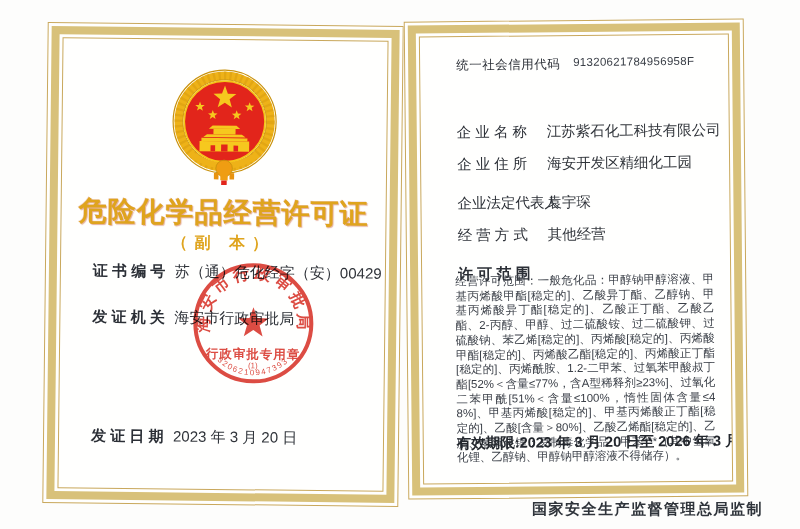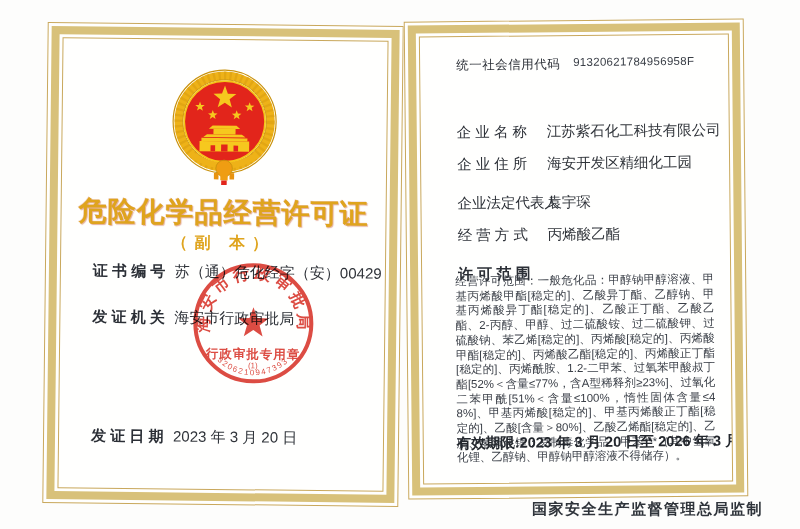--- a/index.html
+++ b/index.html
@@ -154,21 +154,21 @@
         <div class="rrow" style="top:118px">
           <span class="lab">企 业 住 所</span>
           <span class="val">海安开发区精细化工园</span>
         </div>
         <div class="rrow" style="top:157px">
           <span class="lab" style="letter-spacing:0">企业法定代表人</span>
           <span class="val">袁宇琛</span>
         </div>
         <div class="rrow" style="top:189px">
           <span class="lab">经 营 方 式</span>
-          <span class="val">丙烯酸乙酯</span>
+          <span class="val">其他经营</span>
         </div>
 
         <div class="scope-label">许 可 范 围</div>
         <div class="scope-text">经营许可范围：一般危化品：甲醇钠甲醇溶液、甲基丙烯酸甲酯[稳定的]、乙酸异丁酯、乙醇钠、甲基丙烯酸异丁酯[稳定的]、乙酸正丁酯、乙酸乙酯、2-丙醇、甲醇、过二硫酸铵、过二硫酸钾、过硫酸钠、苯乙烯[稳定的]、丙烯酸[稳定的]、丙烯酸甲酯[稳定的]、丙烯酸乙酯[稳定的]、丙烯酸正丁酯[稳定的]、丙烯酰胺、1.2-二甲苯、过氧苯甲酸叔丁酯[52%＜含量≤77%，含A型稀释剂≥23%]、过氧化二苯甲酰[51%＜含量≤100%，惰性固体含量≤48%]、甲基丙烯酸[稳定的]、甲基丙烯酸正丁酯[稳定的]、乙酸[含量＞80%]、乙酸乙烯酯[稳定的]、乙腈、氢氧化锂；易制毒化学品：甲苯***（其中氢氧化锂、乙醇钠、甲醇钠甲醇溶液不得储存）。</div>
 
         <div class="validity">有效期限:2023 年 3 月 20 日至 2026 年 3 月 19 日</div>
 
       </div>
     </div>
   </div>

